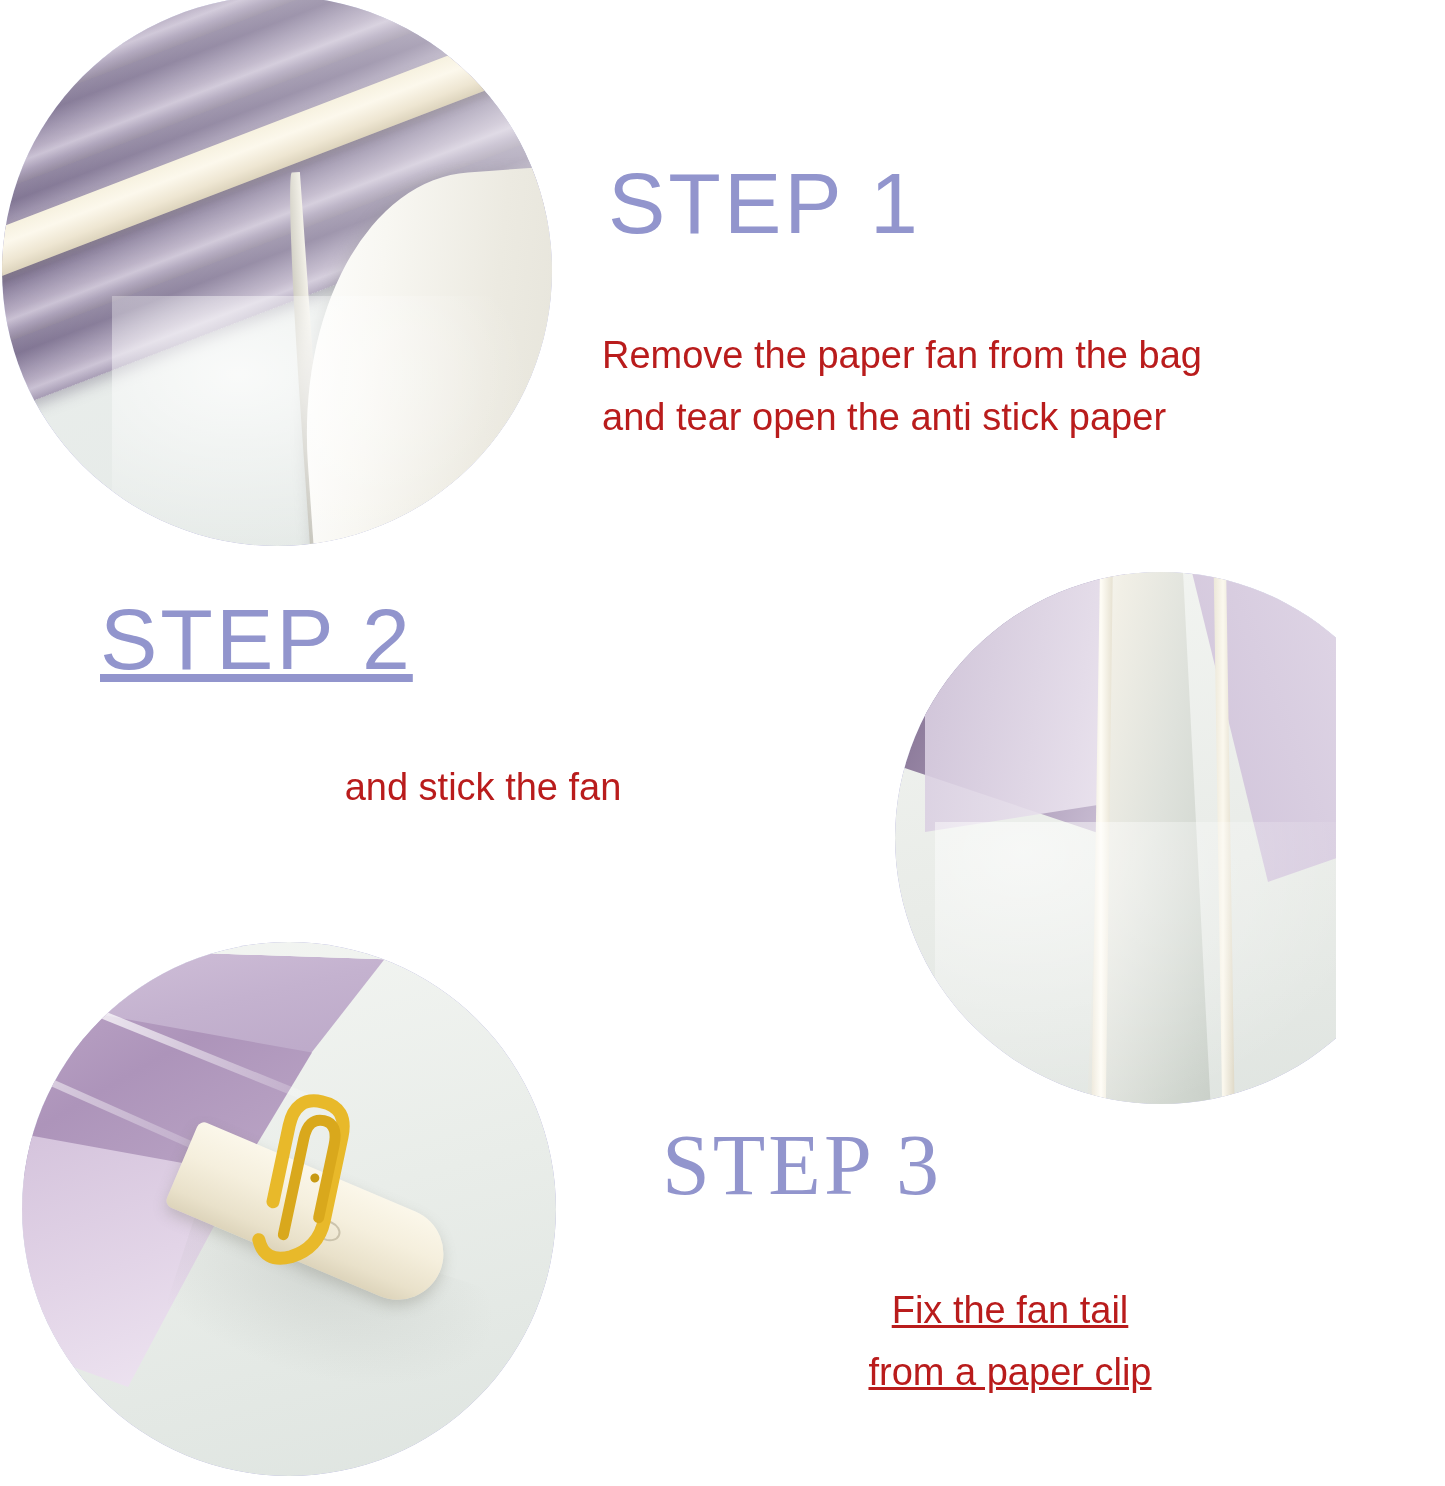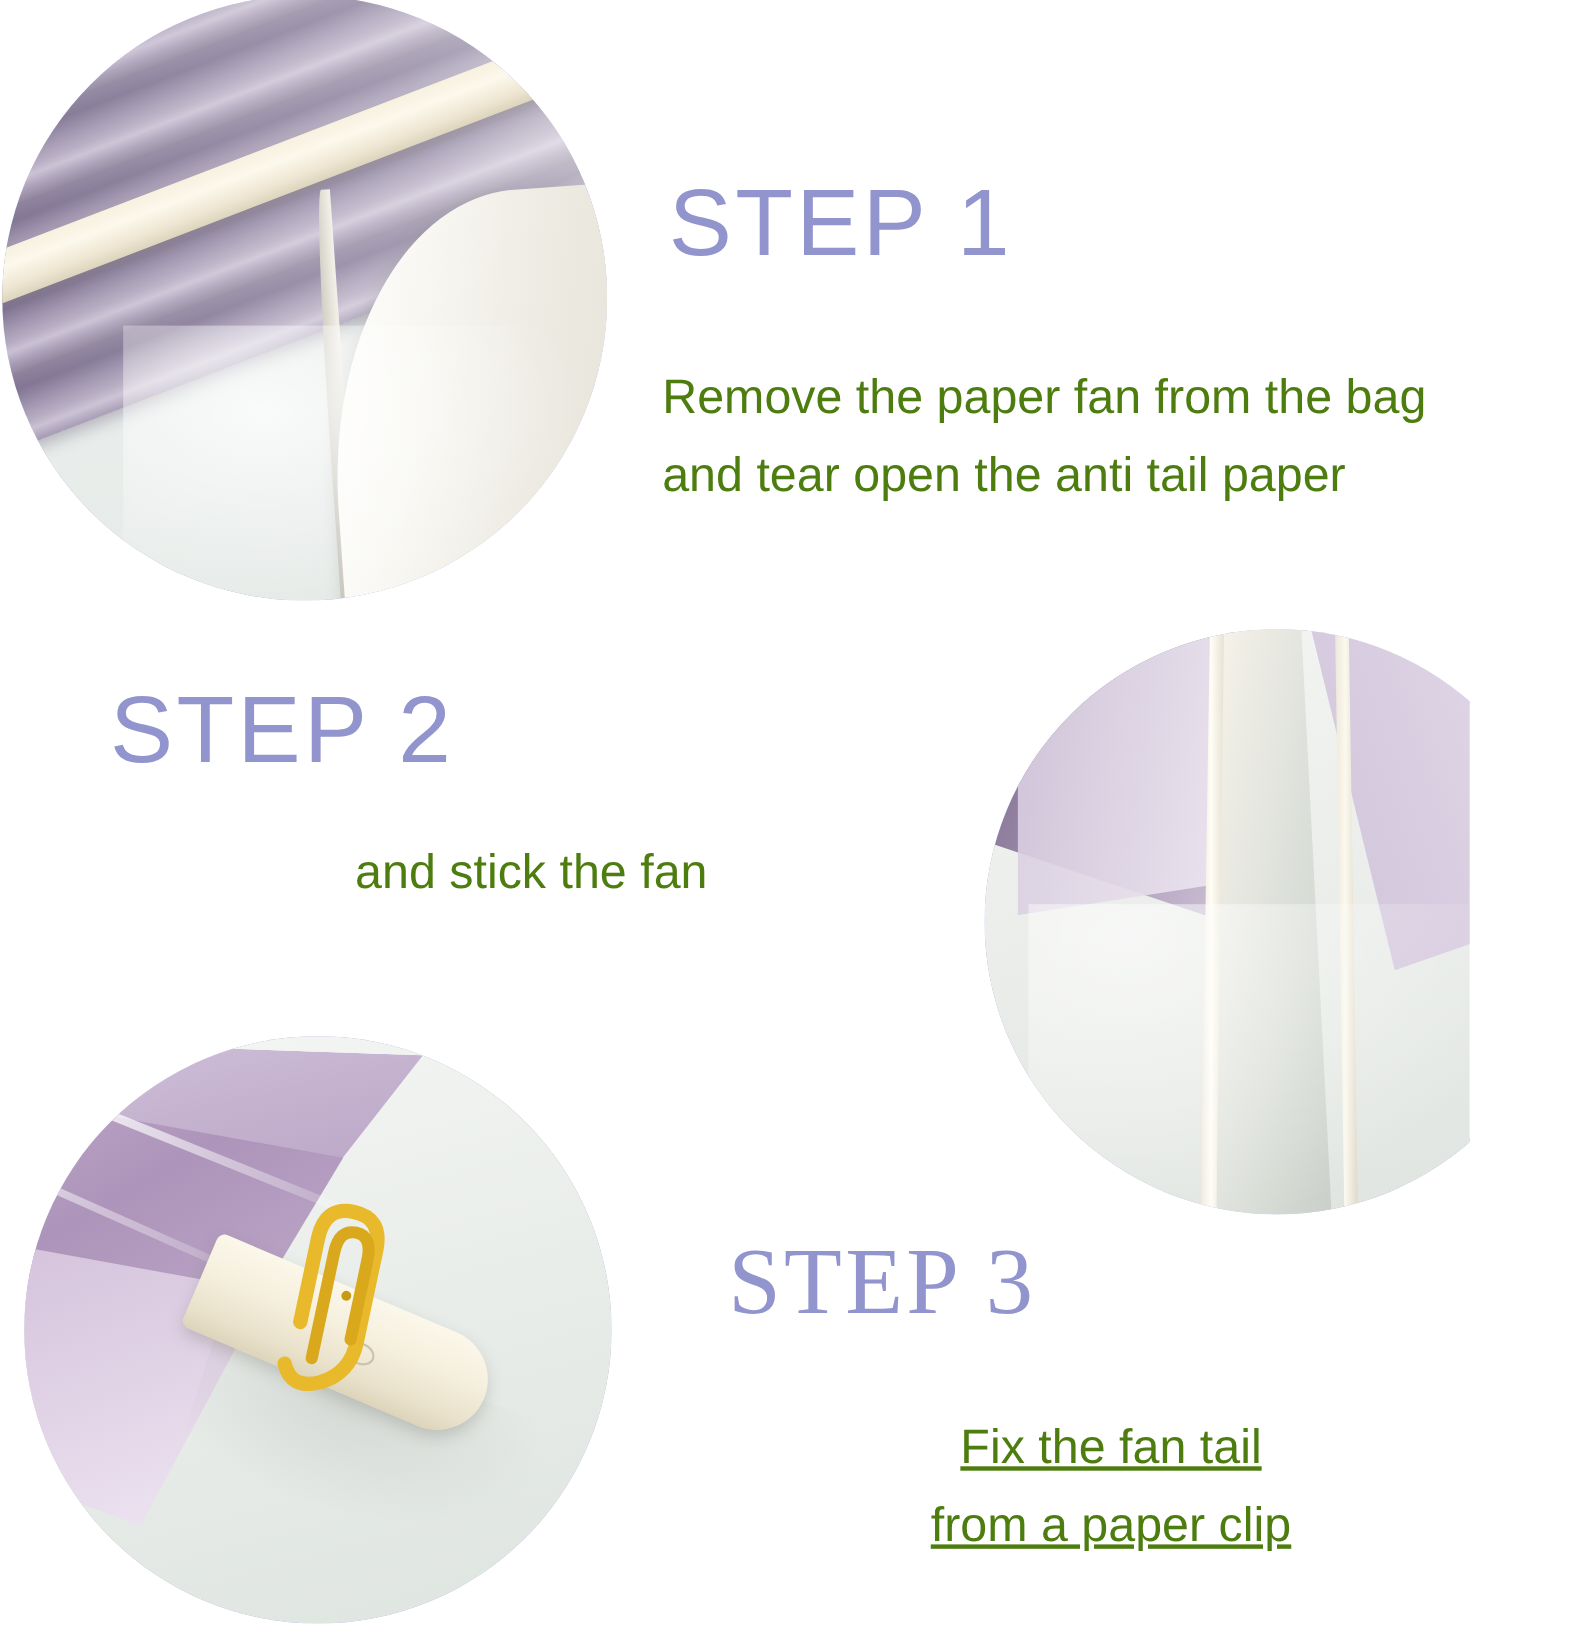--- a/index.html
+++ b/index.html
@@ -309,33 +309,33 @@
     color: #9295cd;
     font-size: 86px;
     font-weight: 400;
     letter-spacing: 3px;
     line-height: 1;
     white-space: nowrap;
     font-family: "Liberation Sans", sans-serif;
   }
   .step-body {
     position: absolute;
-    color: #4d7c0f;
-    font-size: 44px;
+    color: #b91c1c;
+    font-size: 38px;
     font-weight: 400;
     line-height: 1.62;
     white-space: nowrap;
     font-family: "Liberation Sans", sans-serif;
   }
   .step-body div { white-space: nowrap; }
 
   #title-1 { left: 608px; top: 160px; }
   #body-1  { left: 602px; top: 325px; text-align: left; }
 
-  #title-2 { left: 100px; top: 621px; }
+  #title-2 { left: 100px; top: 596px; text-decoration: underline; }
   #body-2  { left: 228px; top: 757px; text-align: center; width: 510px; }
 
   #title-3 { left: 662px; top: 1122px; font-family: Liberation Serif, serif; }
   #body-3  { left: 775px; top: 1280px; text-align: center; width: 470px; text-decoration: underline; }
 </style>
 </head>
 <body>
 
 <div id="page">
 
@@ -349,21 +349,21 @@
       <div class="p1-ridge"></div>
       <div class="p1-peel-edge"></div>
       <div class="p1-peel"></div>
       <div class="p1-sheen"></div>
     </div>
   </div>
 
   <div class="step-title" id="title-1">STEP 1</div>
   <div class="step-body" id="body-1">
     <div>Remove the paper fan from the bag</div>
-    <div>and tear open the anti tail paper</div>
+    <div>and tear open the anti stick paper</div>
   </div>
 
   <div class="step-title" id="title-2">STEP 2</div>
   <div class="step-body" id="body-2">
     <div>and stick the fan</div>
   </div>
 
   <div class="photo-circle" id="photo-step2">
     <div class="photo-inner">
       <div class="p2-bg"></div>

